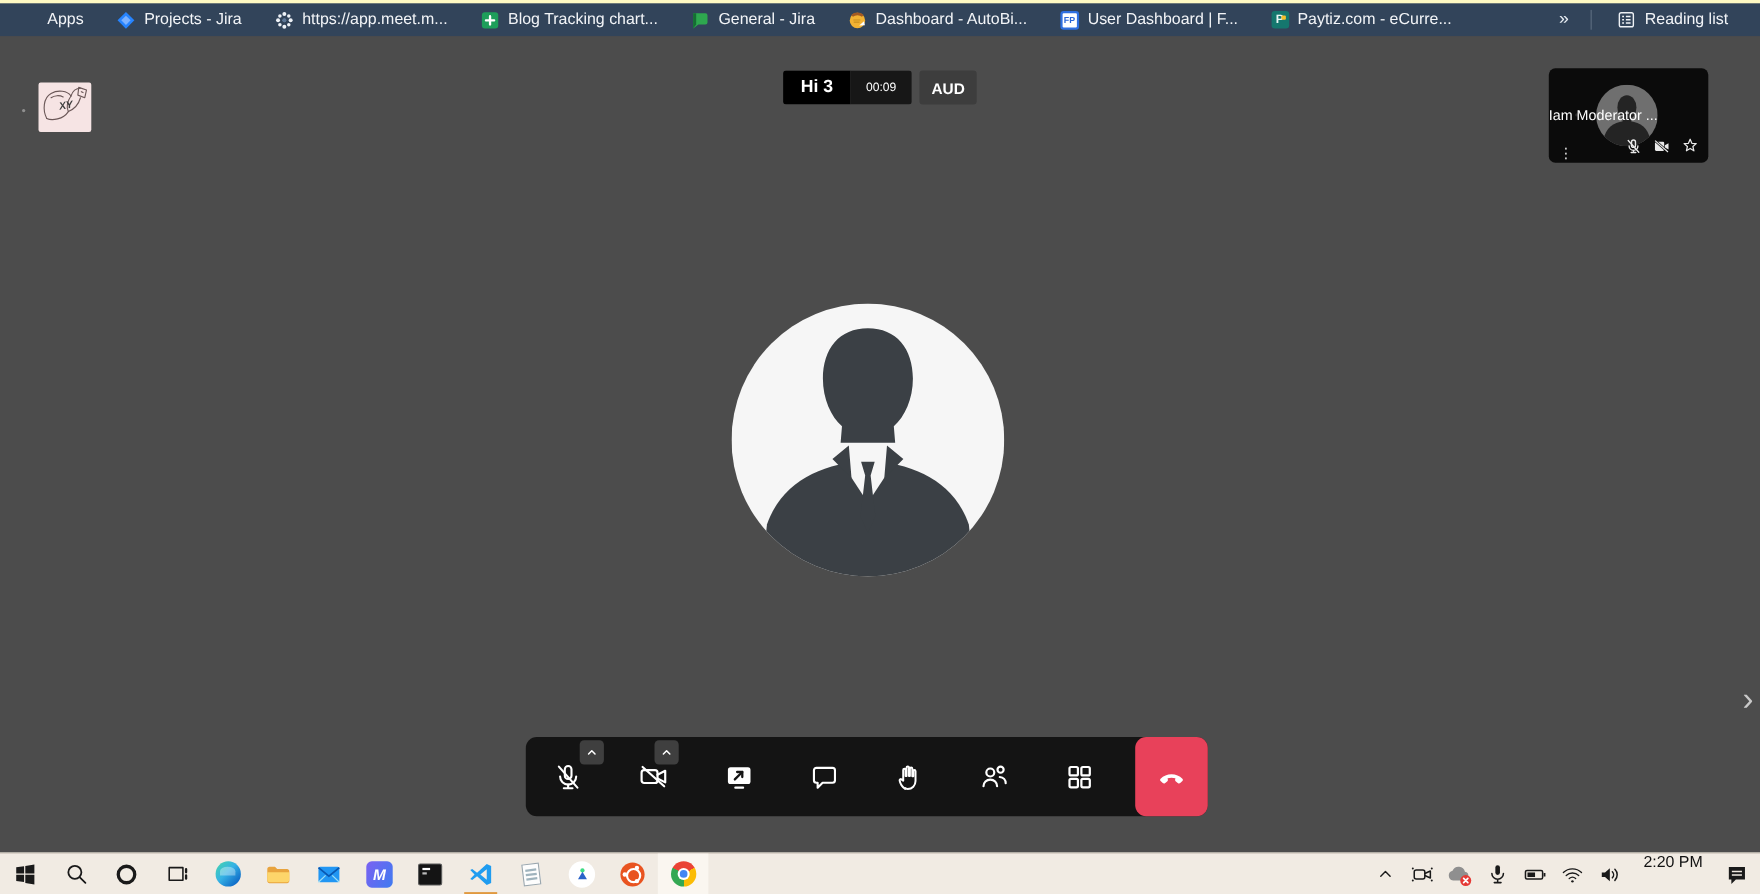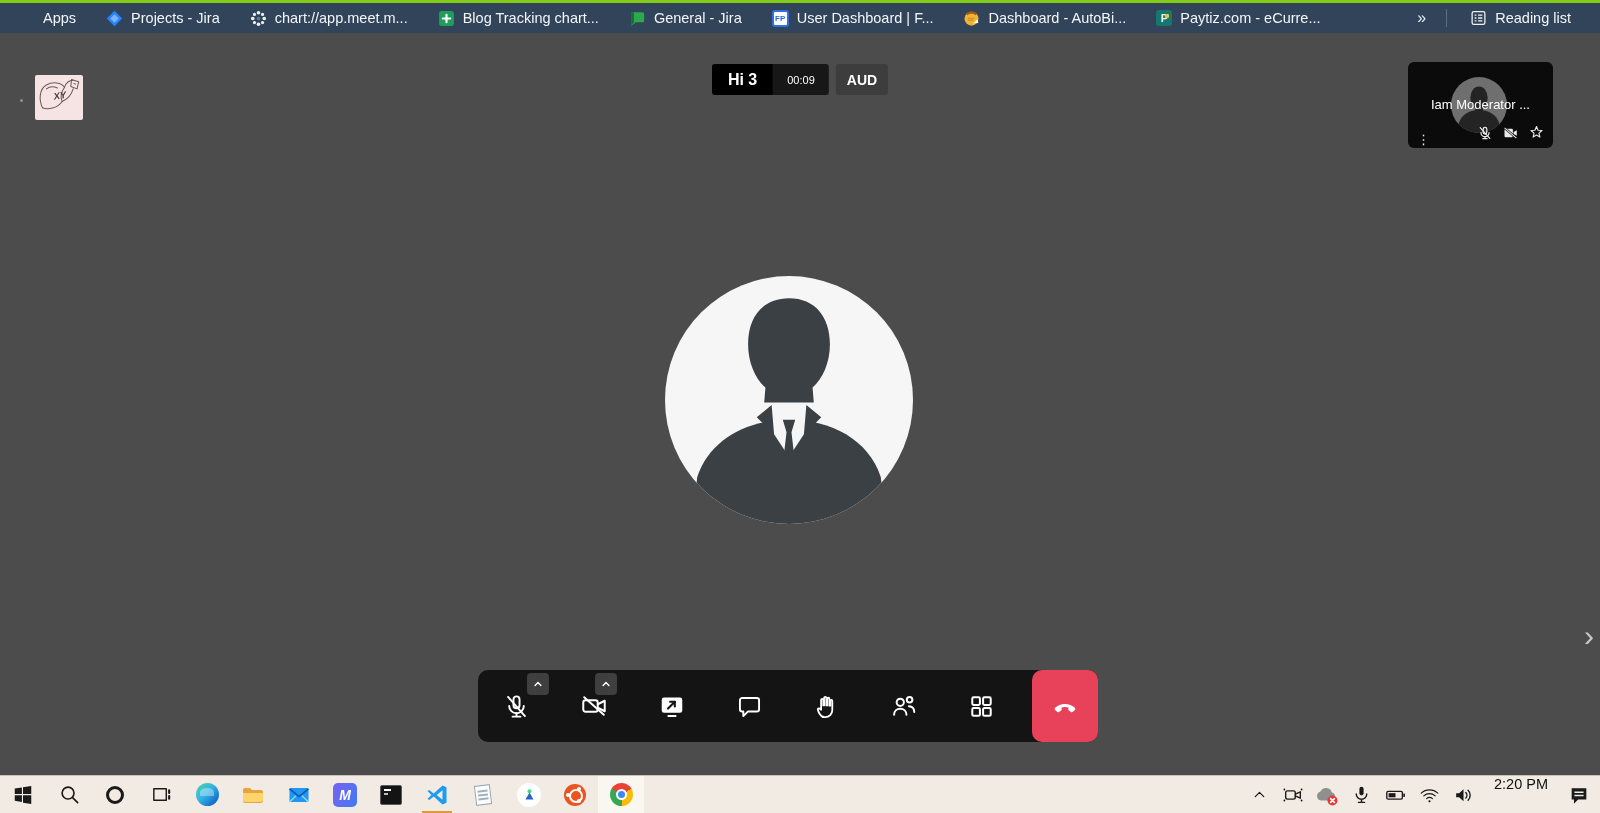--- a/index.html
+++ b/index.html
@@ -1,21 +1,21 @@
 <!DOCTYPE html>
 <html><head>
 <meta charset="utf-8">
 <style>
   * { margin:0; padding:0; box-sizing:border-box; }
   html,body { width:1600px; height:813px; overflow:hidden; font-family:"Liberation Sans", sans-serif; background:#4c4c4c; }
 
   
   .bookmarks-bar{
     position:absolute; left:0; top:0; width:1600px; height:33px;
-    background:#32445a; border-top:3px solid #84cc16;
+    background:#32445a; border-top:3px solid #fef9c3;
     display:flex; align-items:center; padding:0 14px; gap:0;
     color:#f3f5f8; font-size:14.5px; white-space:nowrap;
   }
   .bm{ display:flex; align-items:center; gap:8px; padding:0 15px; height:100%; cursor:pointer; }
   .bm:first-child{ padding-left:4px; }
   .bm-right{ margin-left:auto; display:flex; align-items:center; }
   .bm-overflow{ font-size:16px; padding:0 12px; color:#e8edf3; }
   .bm-divider{ width:1px; height:18px; background:#5d6e80; margin:0 8px; }
   .favicon{ width:17px; height:17px; display:inline-flex; align-items:center; justify-content:center; flex:0 0 auto; }
 
@@ -37,21 +37,21 @@
 
   .meet-header{ position:absolute; left:50%; top:31px; transform:translateX(-50%); display:flex; align-items:center; height:31px; }
   .pill-group{ display:flex; border-radius:3px; overflow:hidden; height:31px; }
   .pill{ display:flex; align-items:center; padding:0 16px; color:#fff; }
   .pill-room{ background:#000000; font-size:16px; font-weight:600; }
   .pill-timer{ background:#171717; font-size:11px; padding:0 14px; }
   .pill-aud{ background:#3d3d3d; border-radius:3px; margin-left:7px; font-size:14px; font-weight:bold; padding:0 11px; height:31px; display:flex; align-items:center; color:#fff; }
 
   .participant-tile{ position:absolute; left:1408px; top:29px; width:145px; height:86px; background:#0b0b0b; border-radius:6px; cursor:pointer; }
   .tile-avatar{ position:absolute; left:43px; top:15px; width:56px; height:56px; }
-  .tile-name{ position:absolute; left:0; right:0; top:35px; text-align:center; color:#fff; font-size:13px; }
+  .tile-name{ position:absolute; left:0; right:0; top:35px; color:#fff; font-size:13px; }
   .tile-dot{ position:absolute; left:24px; top:41px; width:3px; height:3px; background:#2c2c2c; border-radius:50%; }
   .tile-menu{ position:absolute; left:9px; bottom:6px; color:#e6e6e6; font-size:13px; letter-spacing:0; line-height:5px; cursor:pointer; }
   .tile-status{ position:absolute; right:8px; bottom:7px; display:flex; align-items:center; gap:9px; }
 
   .big-avatar{ position:absolute; left:665px; top:243px; width:248px; height:248px; }
 
   .panel-chevron{ position:absolute; right:6px; top:588px; color:#c9c9c9; font-size:30px; line-height:1; cursor:pointer; }
 
   
   .controlbar{ position:absolute; left:478px; top:637px; width:620px; height:72px; background:#141414; border-radius:10px; display:flex; align-items:center; }
@@ -133,58 +133,58 @@
             <circle cx="13.4" cy="8" r="1.7"></circle>
           <circle cx="4.2" cy="4.2" r="1.5"></circle>
             <circle cx="11.8" cy="4.2" r="1.5"></circle>
             <circle cx="4.2" cy="11.8" r="1.5"></circle>
             <circle cx="11.8" cy="11.8" r="1.5"></circle>
         </g>
         <circle cx="8" cy="8" r="2" fill="#5d7globe"></circle>
           <circle cx="8" cy="8" r="2" fill="#5d7796"></circle>
       </svg>
     </span>
-    <span>chart://app.meet.m...</span>
+    <span>https://app.meet.m...</span>
   </div>
 
   <div class="bm">
     <span class="favicon">
       <svg width="17" height="17" viewBox="0 0 16 16">
           <rect x="1" y="1" width="14" height="14" rx="2.5" fill="#1e9e5a"></rect>
           <path d="M8,4.5 V11.5 M4.5,8 H11.5" stroke="#fff" stroke-width="2" stroke-linecap="round"></path>
         </svg>
     </span>
     <span>Blog Tracking chart...</span>
   </div>
 
   <div class="bm">
     <span class="favicon">
       <svg width="17" height="17" viewBox="0 0 16 16">
           <path fill="#2ea84f" d="M2,2 h10.5 a1.8,1.8 0 0 1 1.8,1.8 v6 a1.8,1.8 0 0 1 -1.8,1.8 H6.5 L2,15 Z"></path>
           <path fill="#156e33" d="M2,2 h2.6 v9.6 L2,15 Z"></path>
         </svg>
     </span>
     <span>General - Jira</span>
-  </div>
-
-  <div class="bm">
-    <span class="fav-fp">FP</span>
-    <span>User Dashboard | F...</span>
   </div>
 
   <div class="bm">
     <span class="favicon">
       <svg width="18" height="18" viewBox="0 0 16 16">
         <circle cx="8" cy="8.6" r="6.6" fill="#f2b233"></circle>
         <path d="M3.4,4.6 a6,4.6 0 0 1 9.2,0" stroke="#a35a22" stroke-width="2.2" fill="none"></path>
         <path d="M9.5,12.9 L13.6,9.2 L14.4,12.6 Z" fill="#fff"></path>
         <path d="M4.5,8.2 h6 M4.8,10 h5" stroke="#c98f1e" stroke-width="1"></path>
       </svg>
     </span>
     <span>Dashboard - AutoBi...</span>
+  </div>
+
+  <div class="bm">
+    <span class="fav-fp">FP</span>
+    <span>User Dashboard | F...</span>
   </div>
 
   <div class="bm">
     <span class="fav-paytiz">
         <b>P</b>
         <i></i>
       </span>
     <span>Paytiz.com - eCurre...</span>
   </div>
 

